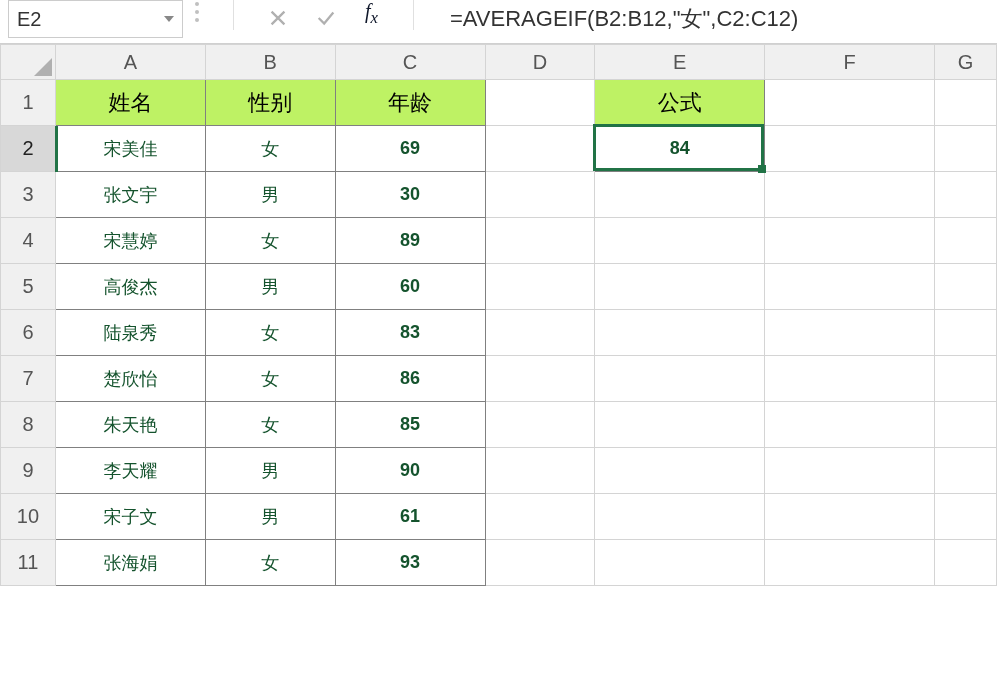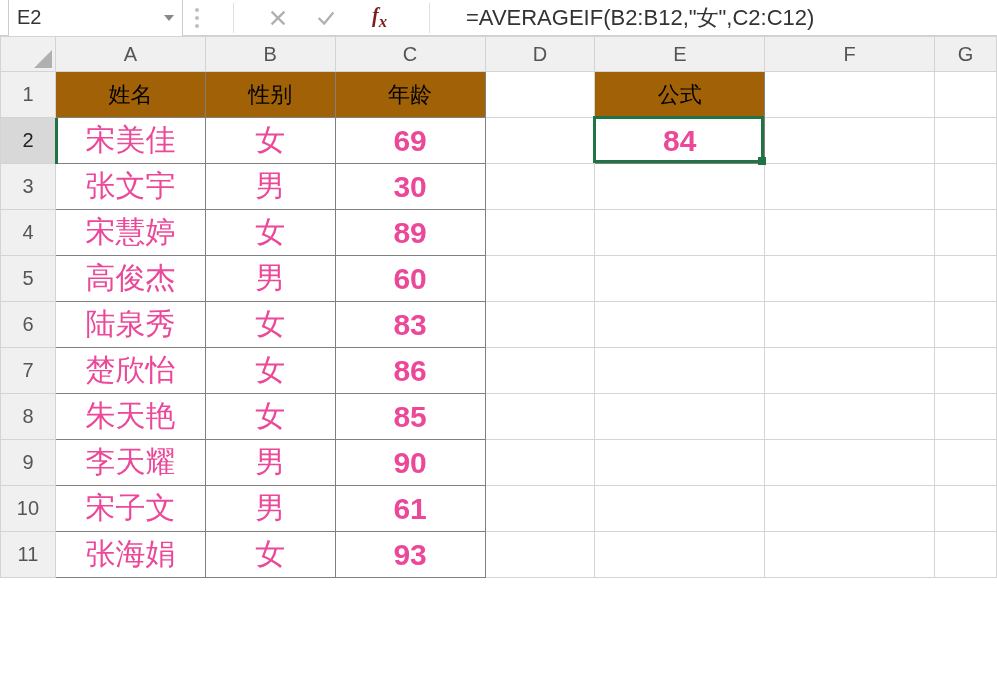--- a/index.html
+++ b/index.html
@@ -8,22 +8,22 @@
       padding: 0;
     }
     body {
       font-family: "Microsoft YaHei", "SimSun", Arial, sans-serif;
       background: #ffffff;
       font-size: 20px;
       overflow: hidden;
     }
     .formula-bar {
       display: flex;
-      align-items: center;
-      height: 36px;
+      align-items: flex-start;
+      height: 44px;
       border-bottom: 1px solid #d0d0d0;
       background: #ffffff;
       padding: 0 8px;
       gap: 12px;
     }
     .name-box {
       width: 175px;
       height: 38px;
       border: 1px solid #cccccc;
       display: flex;
@@ -78,24 +78,23 @@
     }
     .fb-icon svg {
       width: 22px;
       height: 22px;
     }
     .fb-cancel svg { stroke: #b0b0b0; }
     .fb-confirm svg { stroke: #b0b0b0; }
     .fx-label {
       font-style: italic;
       font-family: "Times New Roman", serif;
-      color: #7f1d1d;
-      font-size: 20px;
-      margin: 0 16px;
-      font-weight: bold;
+      color: #0f172a;
+      font-size: 20px;
+      margin: 0 9px;
     }
     .formula-input {
       flex: 1;
       height: 38px;
       display: flex;
       align-items: center;
       padding: 0 10px;
       font-size: 22px;
       color: #333;
       font-family: Arial, sans-serif;
@@ -150,30 +149,30 @@
       border-color: transparent transparent #b0b0b0 transparent;
     }
     .col-A { width: 150px; }
     .col-B { width: 130px; }
     .col-C { width: 150px; }
     .col-D { width: 110px; }
     .col-E { width: 170px; }
     .col-F { width: 170px; }
     .col-G { width: 62px; }
     .data-header {
-      background: #a16207;
+      background: #bef264;
       font-weight: bold;
       color: #000;
       font-size: 22px;
       border: 1px solid #808080 !important;
     }
     .data-cell {
       border: 1px solid #808080 !important;
-      font-size: 30px;
-      color: #ec4899;
+      font-size: 18px;
+      color: #14532d;
     }
     .data-cell.num {
       font-family: Arial, sans-serif;
       font-weight: bold;
     }
     .selected-cell {
       position: relative;
     }
     .selection-overlay {
       position: absolute;

